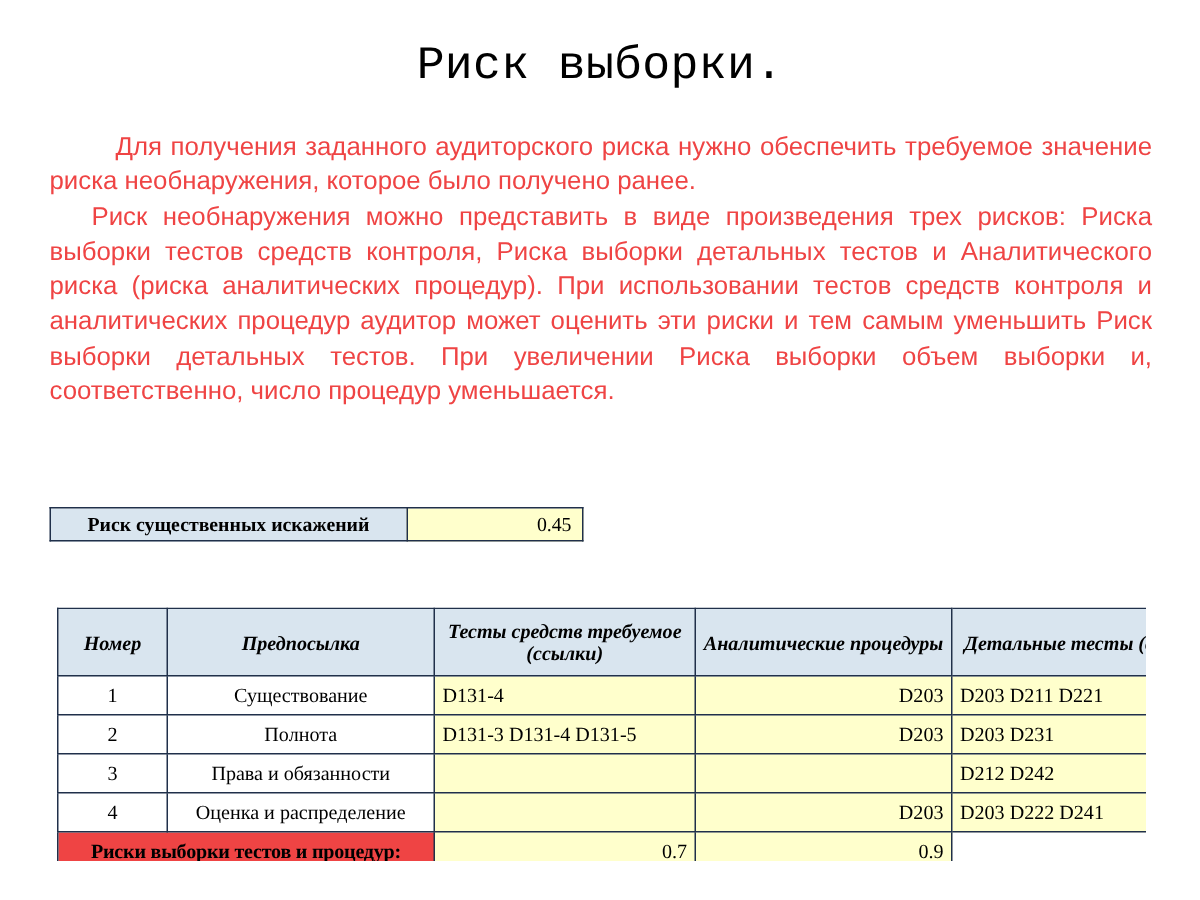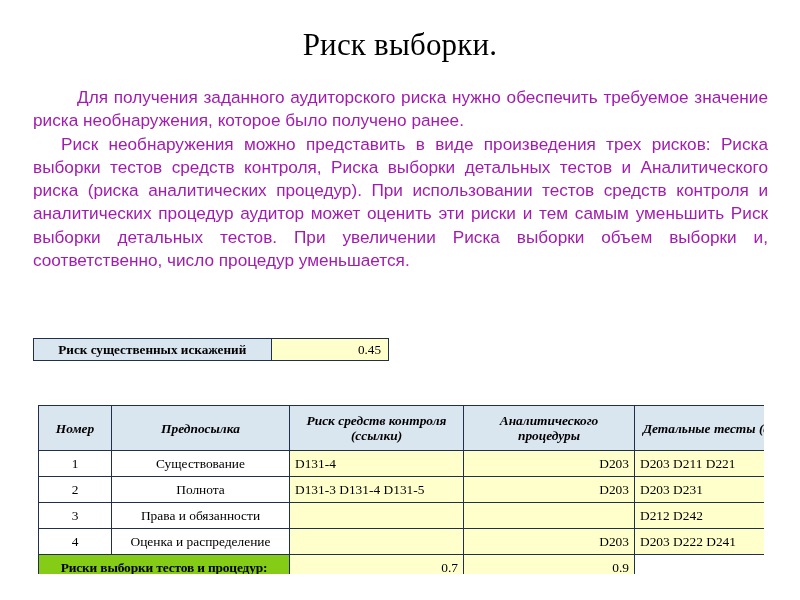--- a/index.html
+++ b/index.html
@@ -25,38 +25,38 @@
     overflow: hidden;
   }
 
   
   .slide-title {
     position: absolute;
     left: 0;
     top: 28px;
     width: 800px;
     text-align: center;
-    font-family: Liberation Serif, serif;
+    font-family: Liberation Mono, monospace;
     font-size: 31px;
     font-weight: 400;
     letter-spacing: 0.2px;
     color: #000000;
     line-height: 1.1;
   }
 
   
   .body-text {
     position: absolute;
     left: 33px;
     top: 86px;
     width: 735px;
     font-size: 17.2px;
     line-height: 23.3px;
     text-align: justify;
-    color: #a21caf;
+    color: #ef4444;
     font-family: "Liberation Sans", "DejaVu Sans", sans-serif;
   }
   .body-text p {
     margin: 0;
     text-align: justify;
     text-indent: 44px;
   }
   .body-text p:last-child {
     text-indent: 28px;
   }
@@ -131,21 +131,21 @@
   .col-anal  { width: 160px; text-align: right; }
   .col-det   { width: 173px; text-align: left; }
 
   .main-table td.col-num,
   .main-table td.col-prem { background: #ffffff; }
   .main-table td.col-tests,
   .main-table td.col-anal,
   .main-table td.col-det { background: #ffffcc; }
 
   .risk-label {
-    background: #84cc16;
+    background: #ef4444;
     font-weight: bold;
     text-align: center;
     font-size: 13.1px;
     letter-spacing: -0.15px;
   }
   .risk-val {
     text-align: right;
     padding-right: 7px;
     font-size: 13.4px;
   }
@@ -172,22 +172,22 @@
       </tbody>
     </table>
   </div>
 
   <div class="main-wrap">
     <table class="xl-table main-table">
       <thead>
         <tr>
           <th class="col-num">Номер</th>
           <th class="col-prem">Предпосылка</th>
-          <th class="col-tests">Риск средств контроля (ссылки)</th>
-          <th class="col-anal">Аналитического процедуры</th>
+          <th class="col-tests">Тесты средств требуемое (ссылки)</th>
+          <th class="col-anal">Аналитические процедуры</th>
           <th class="col-det">Детальные тесты (ссылки)</th>
         </tr>
       </thead>
       <tbody>
         <tr>
           <td class="col-num">1</td>
           <td class="col-prem">Существование</td>
           <td class="col-tests">D131-4</td>
           <td class="col-anal">D203</td>
           <td class="col-det">D203  D211  D221</td>

